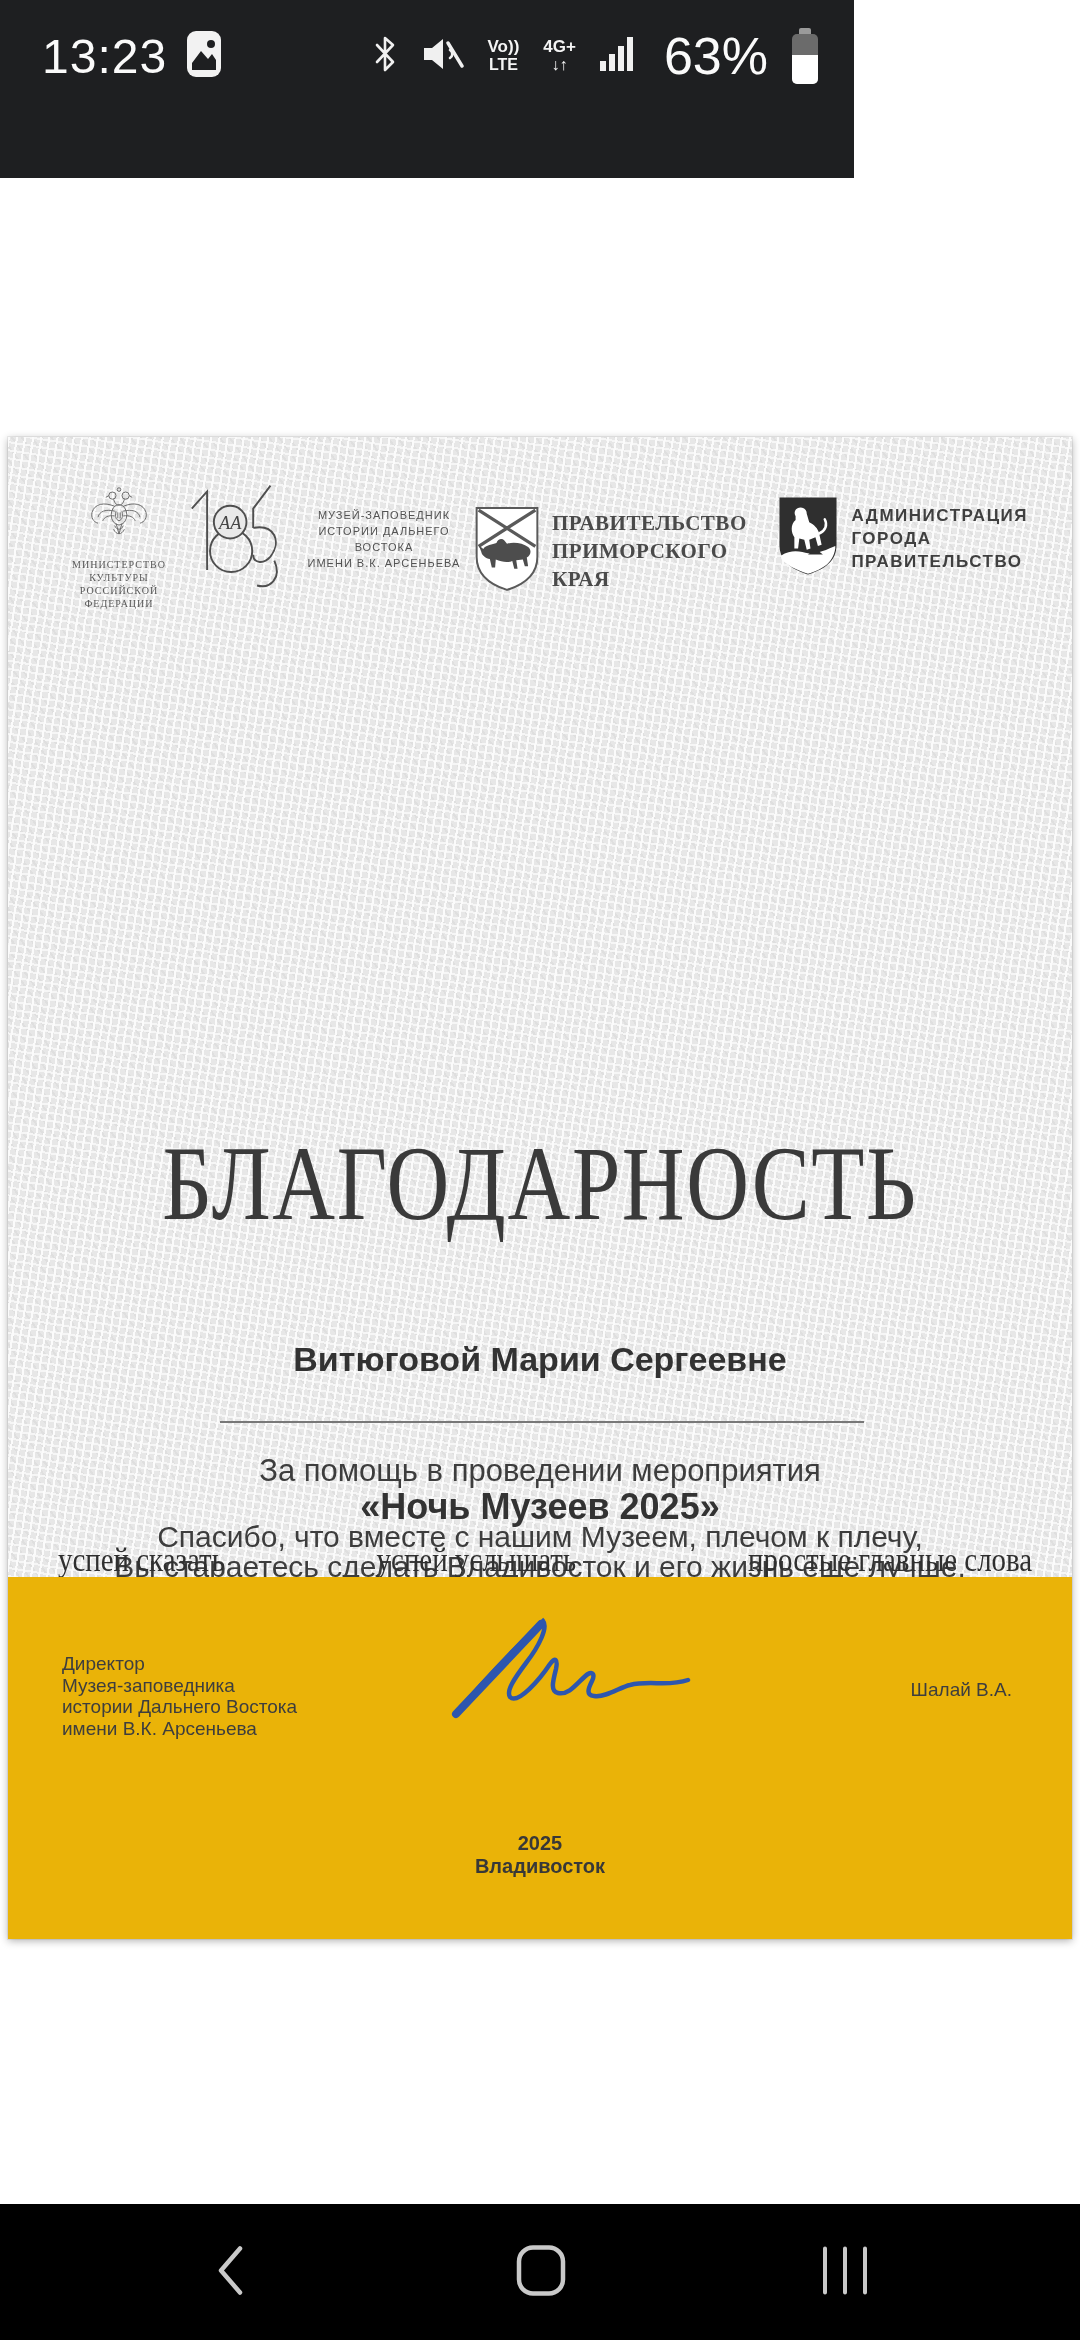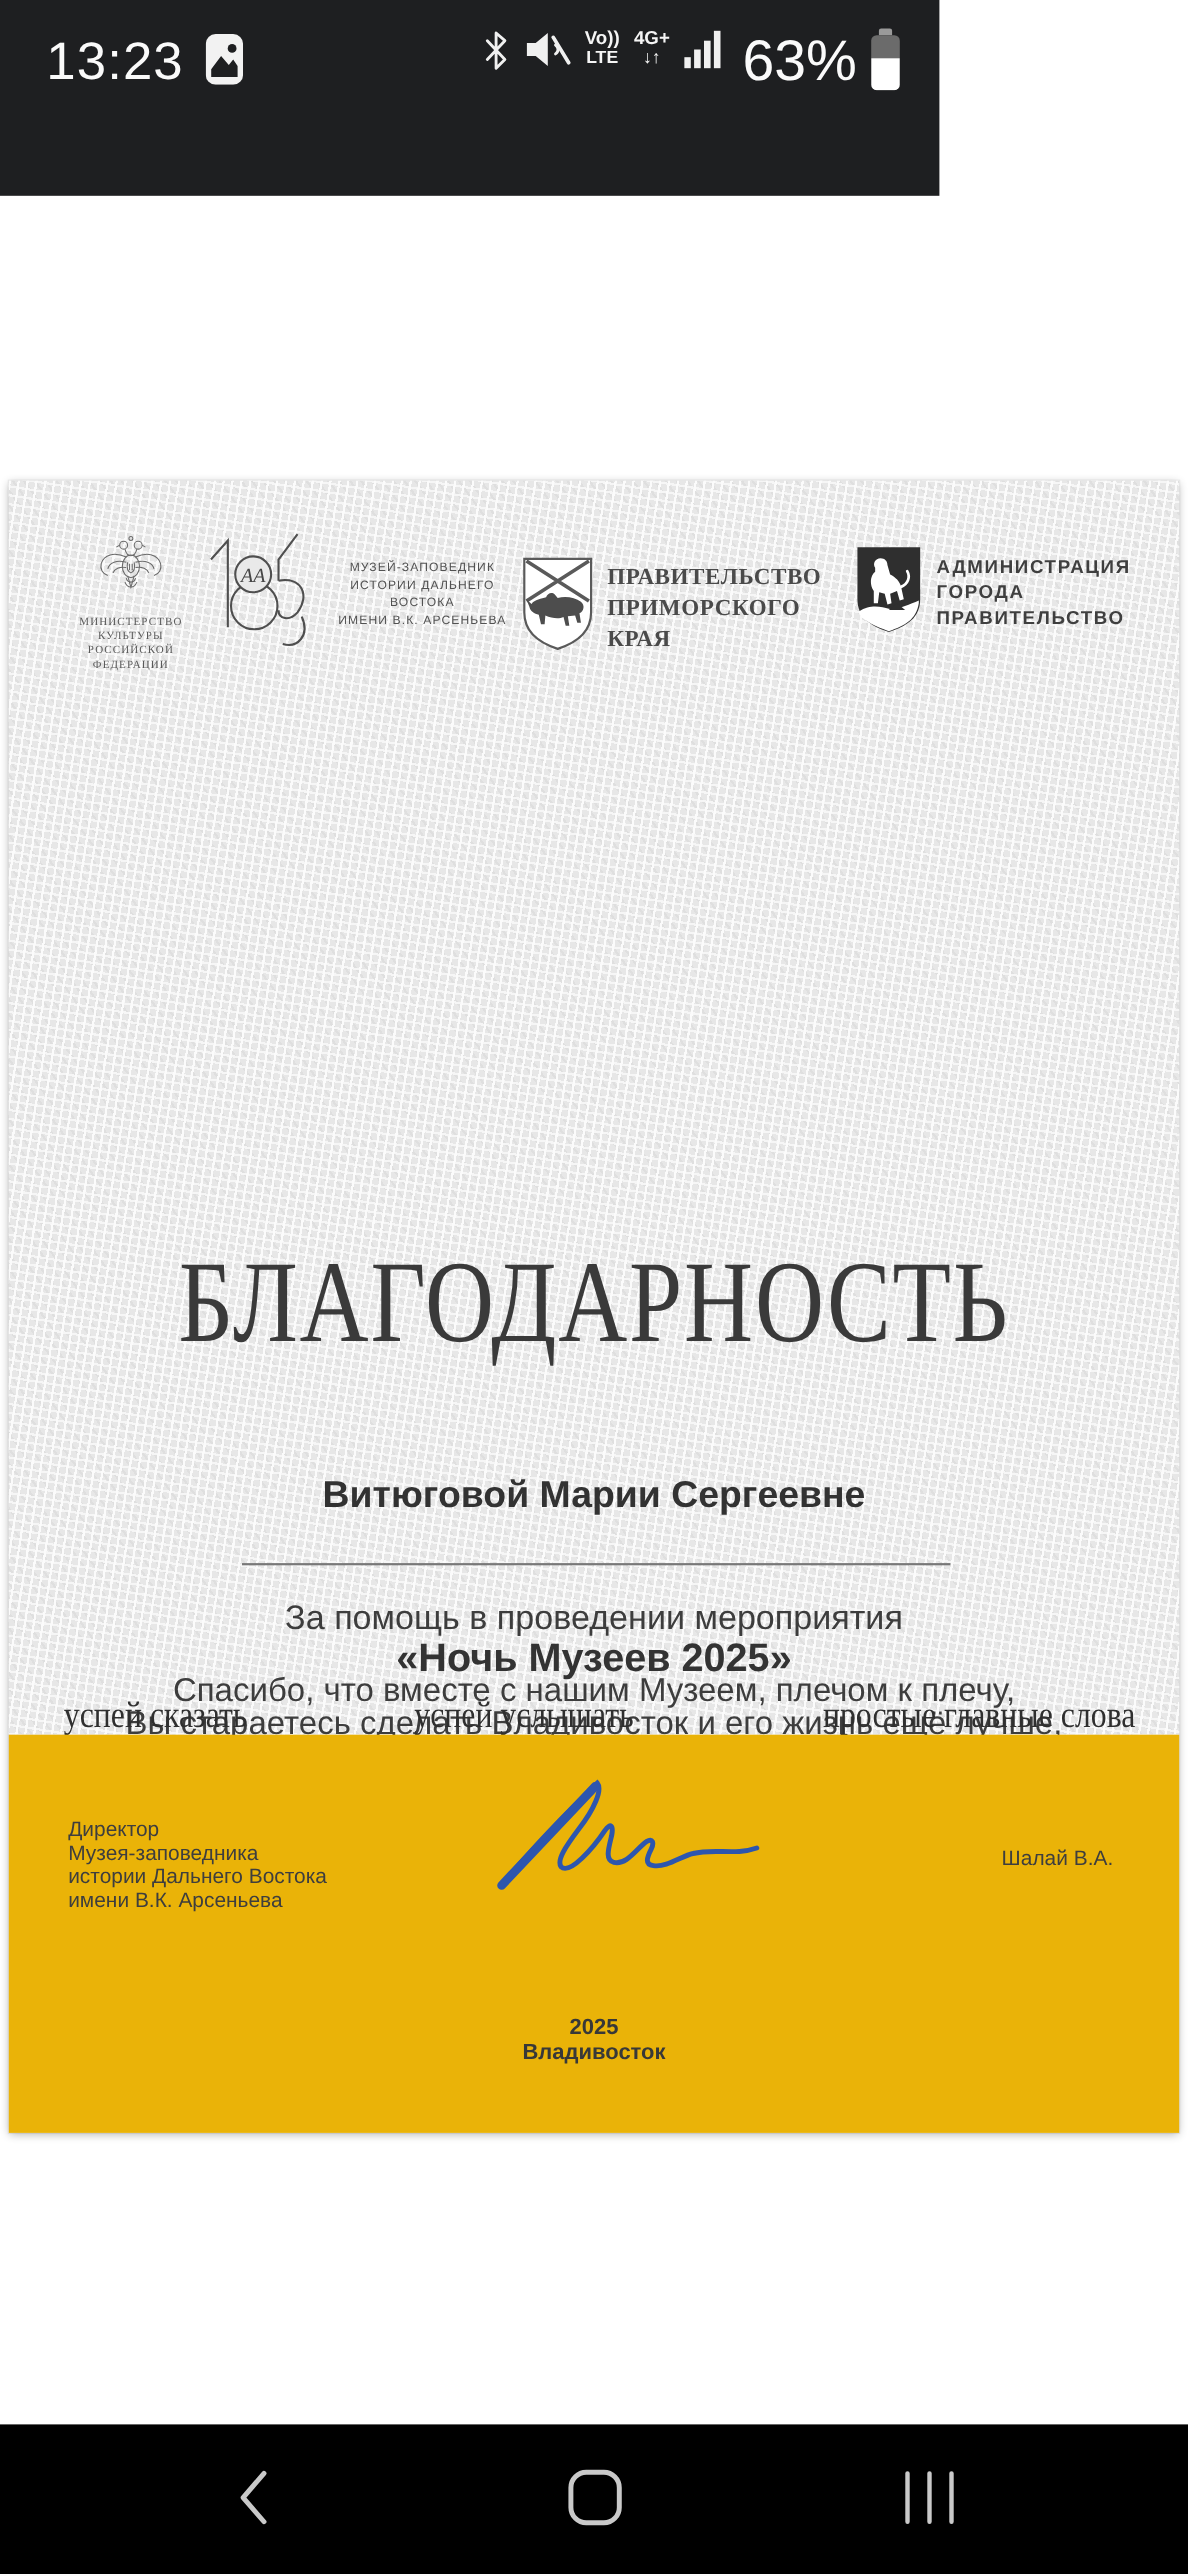--- a/index.html
+++ b/index.html
@@ -11,21 +11,21 @@
   .status-bar{
     position:absolute;top:0;left:0;width:854px;height:178px;background:#1e1f21;
     color:#f5f5f5;
   }
   .sb-inner{
     display:flex;justify-content:space-between;align-items:center;
     padding:26px 36px 0 42px;
   }
   .sb-left{display:flex;align-items:center;gap:20px;}
   .sb-time{font-size:48px;letter-spacing:1px;color:#fafafa;}
-  .sb-right{display:flex;align-items:flex-start;gap:13px;}
+  .sb-right{display:flex;align-items:center;gap:24px;}
   .sb-stack{display:flex;flex-direction:column;align-items:center;line-height:18px;
     font-size:17px;font-weight:bold;letter-spacing:0;}
   .sb-stack .small{font-size:16px;font-weight:bold;}
   .sb-percent{font-size:52px;color:#fafafa;margin-left:4px;}
   .battery{display:flex;flex-direction:column;align-items:center;}
   .battery .nub{width:12px;height:6px;background:#9a9a9a;border-radius:2px 2px 0 0;}
   .battery .shell{width:26px;height:50px;border-radius:5px;background:#6b6b6b;
     overflow:hidden;position:relative;}
   .battery .charge{position:absolute;bottom:0;left:0;width:100%;height:58%;background:#ffffff;}
   

